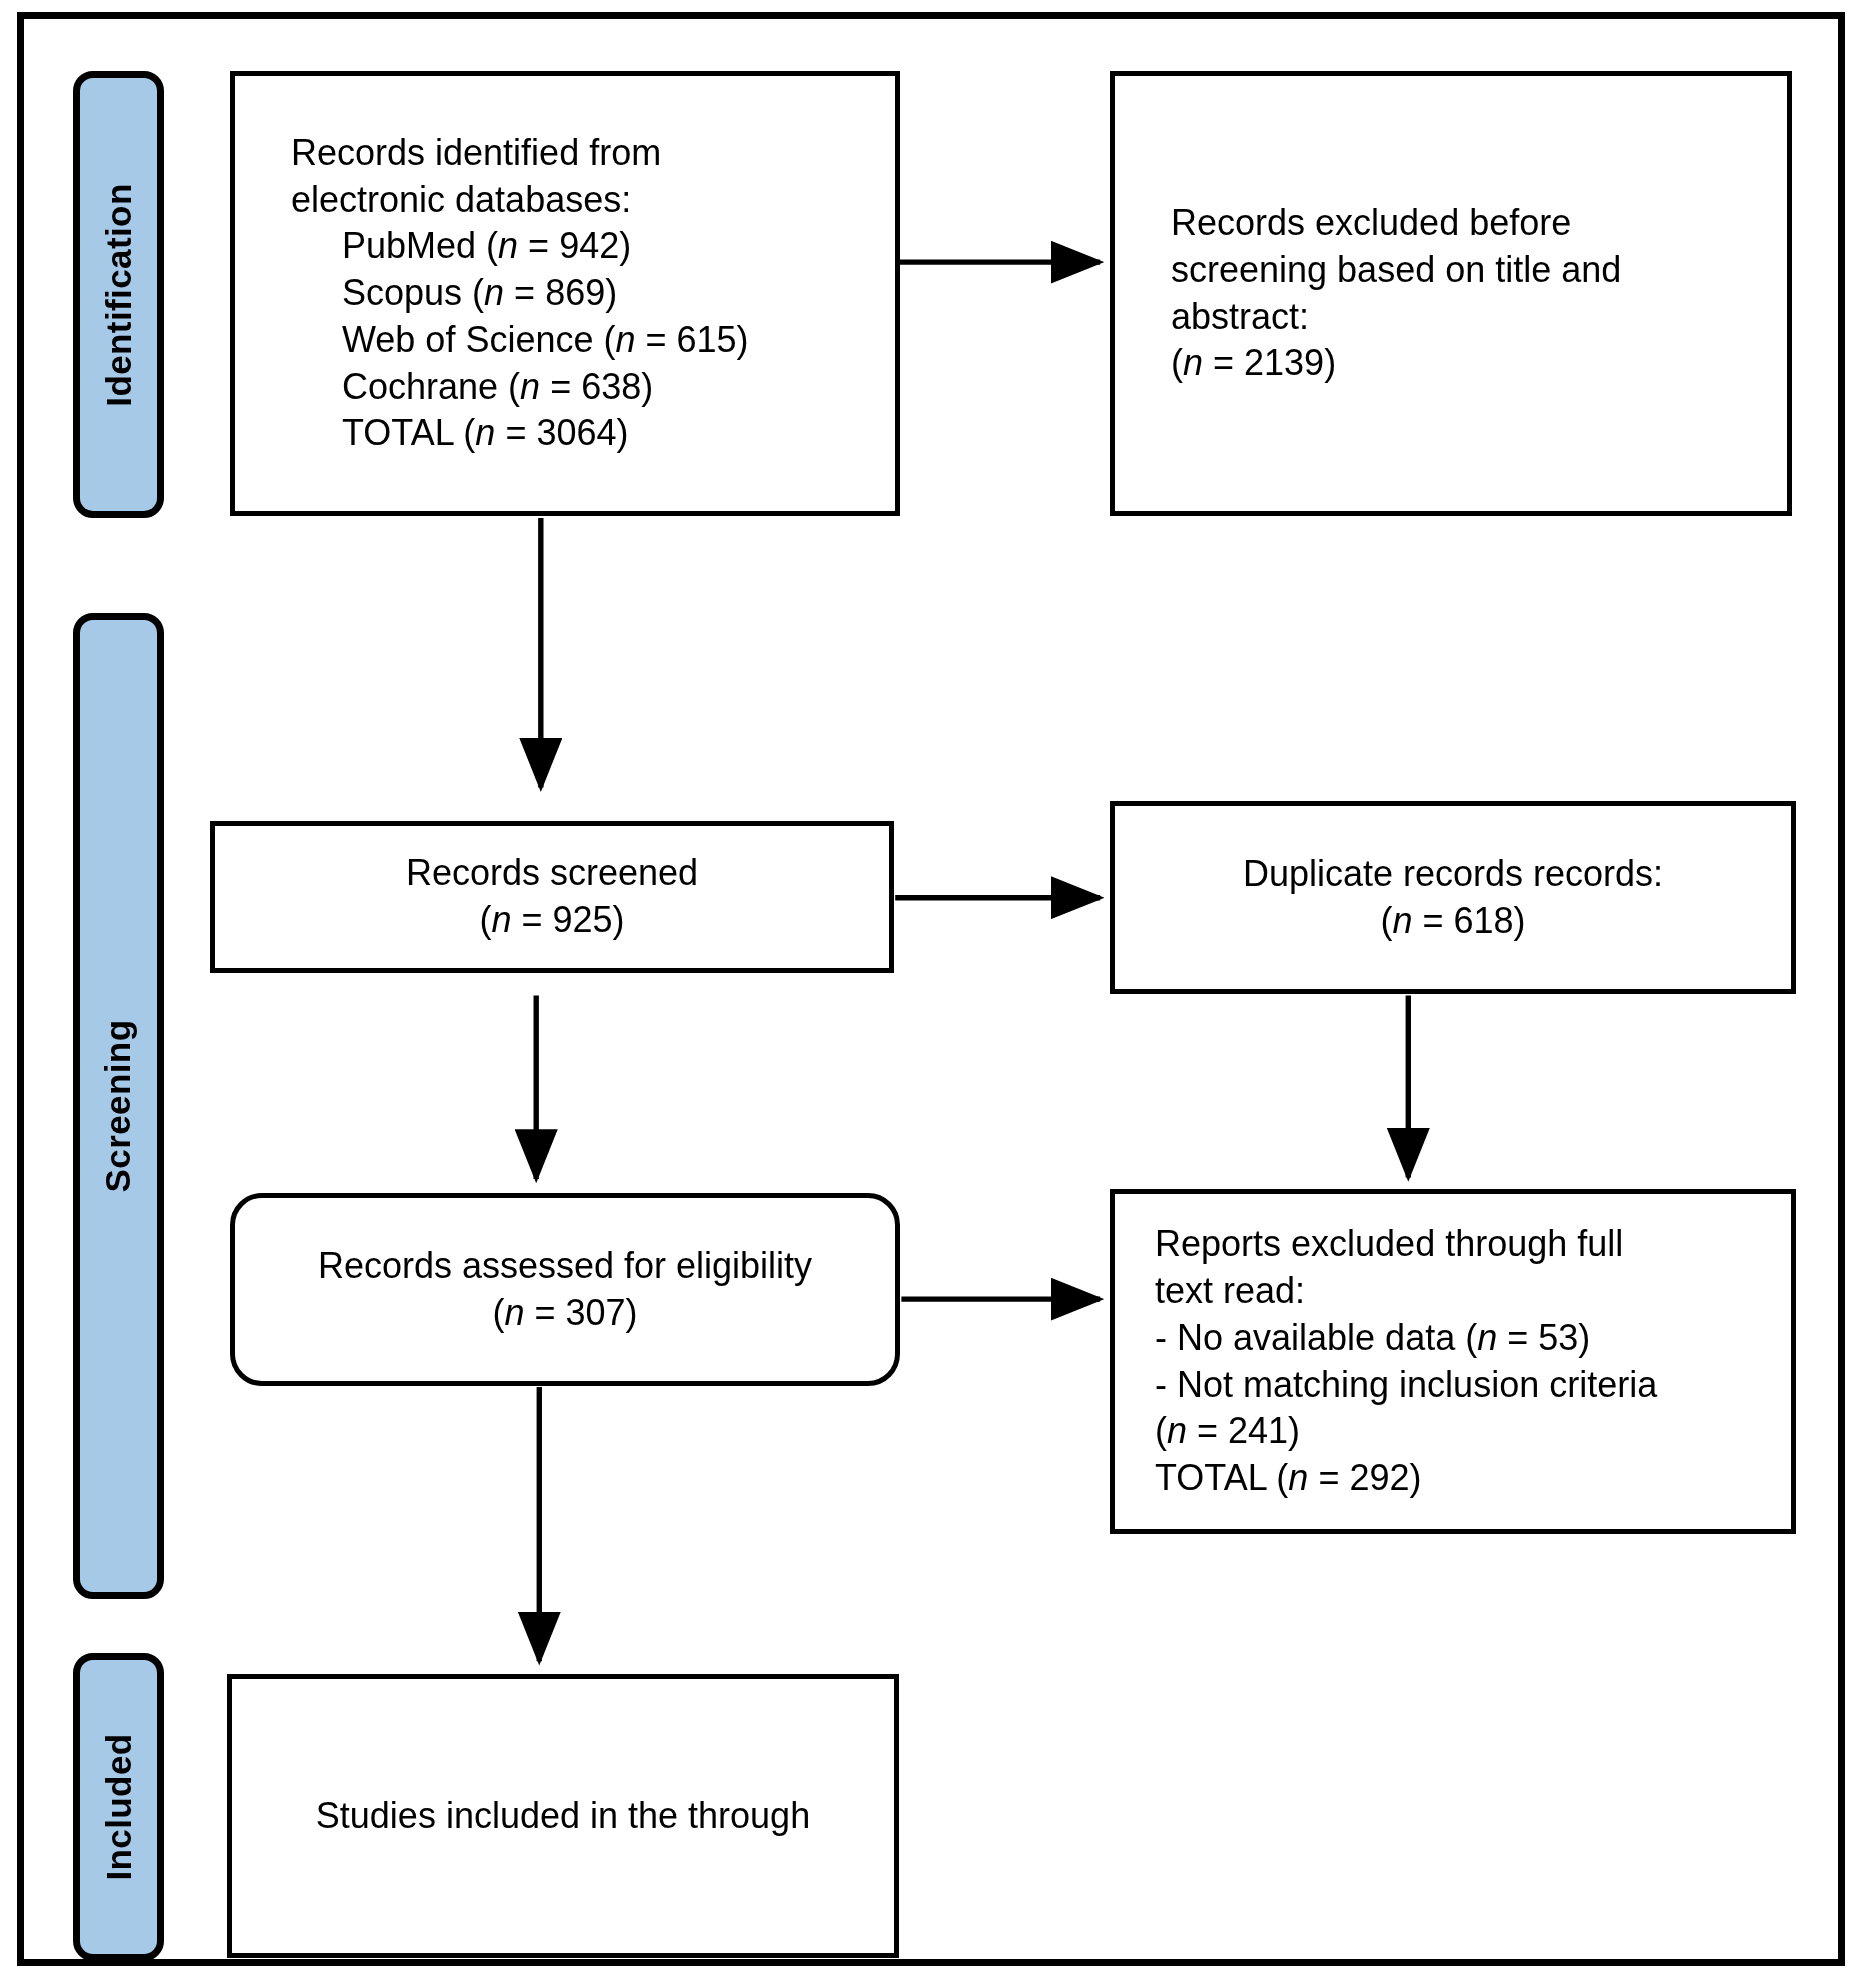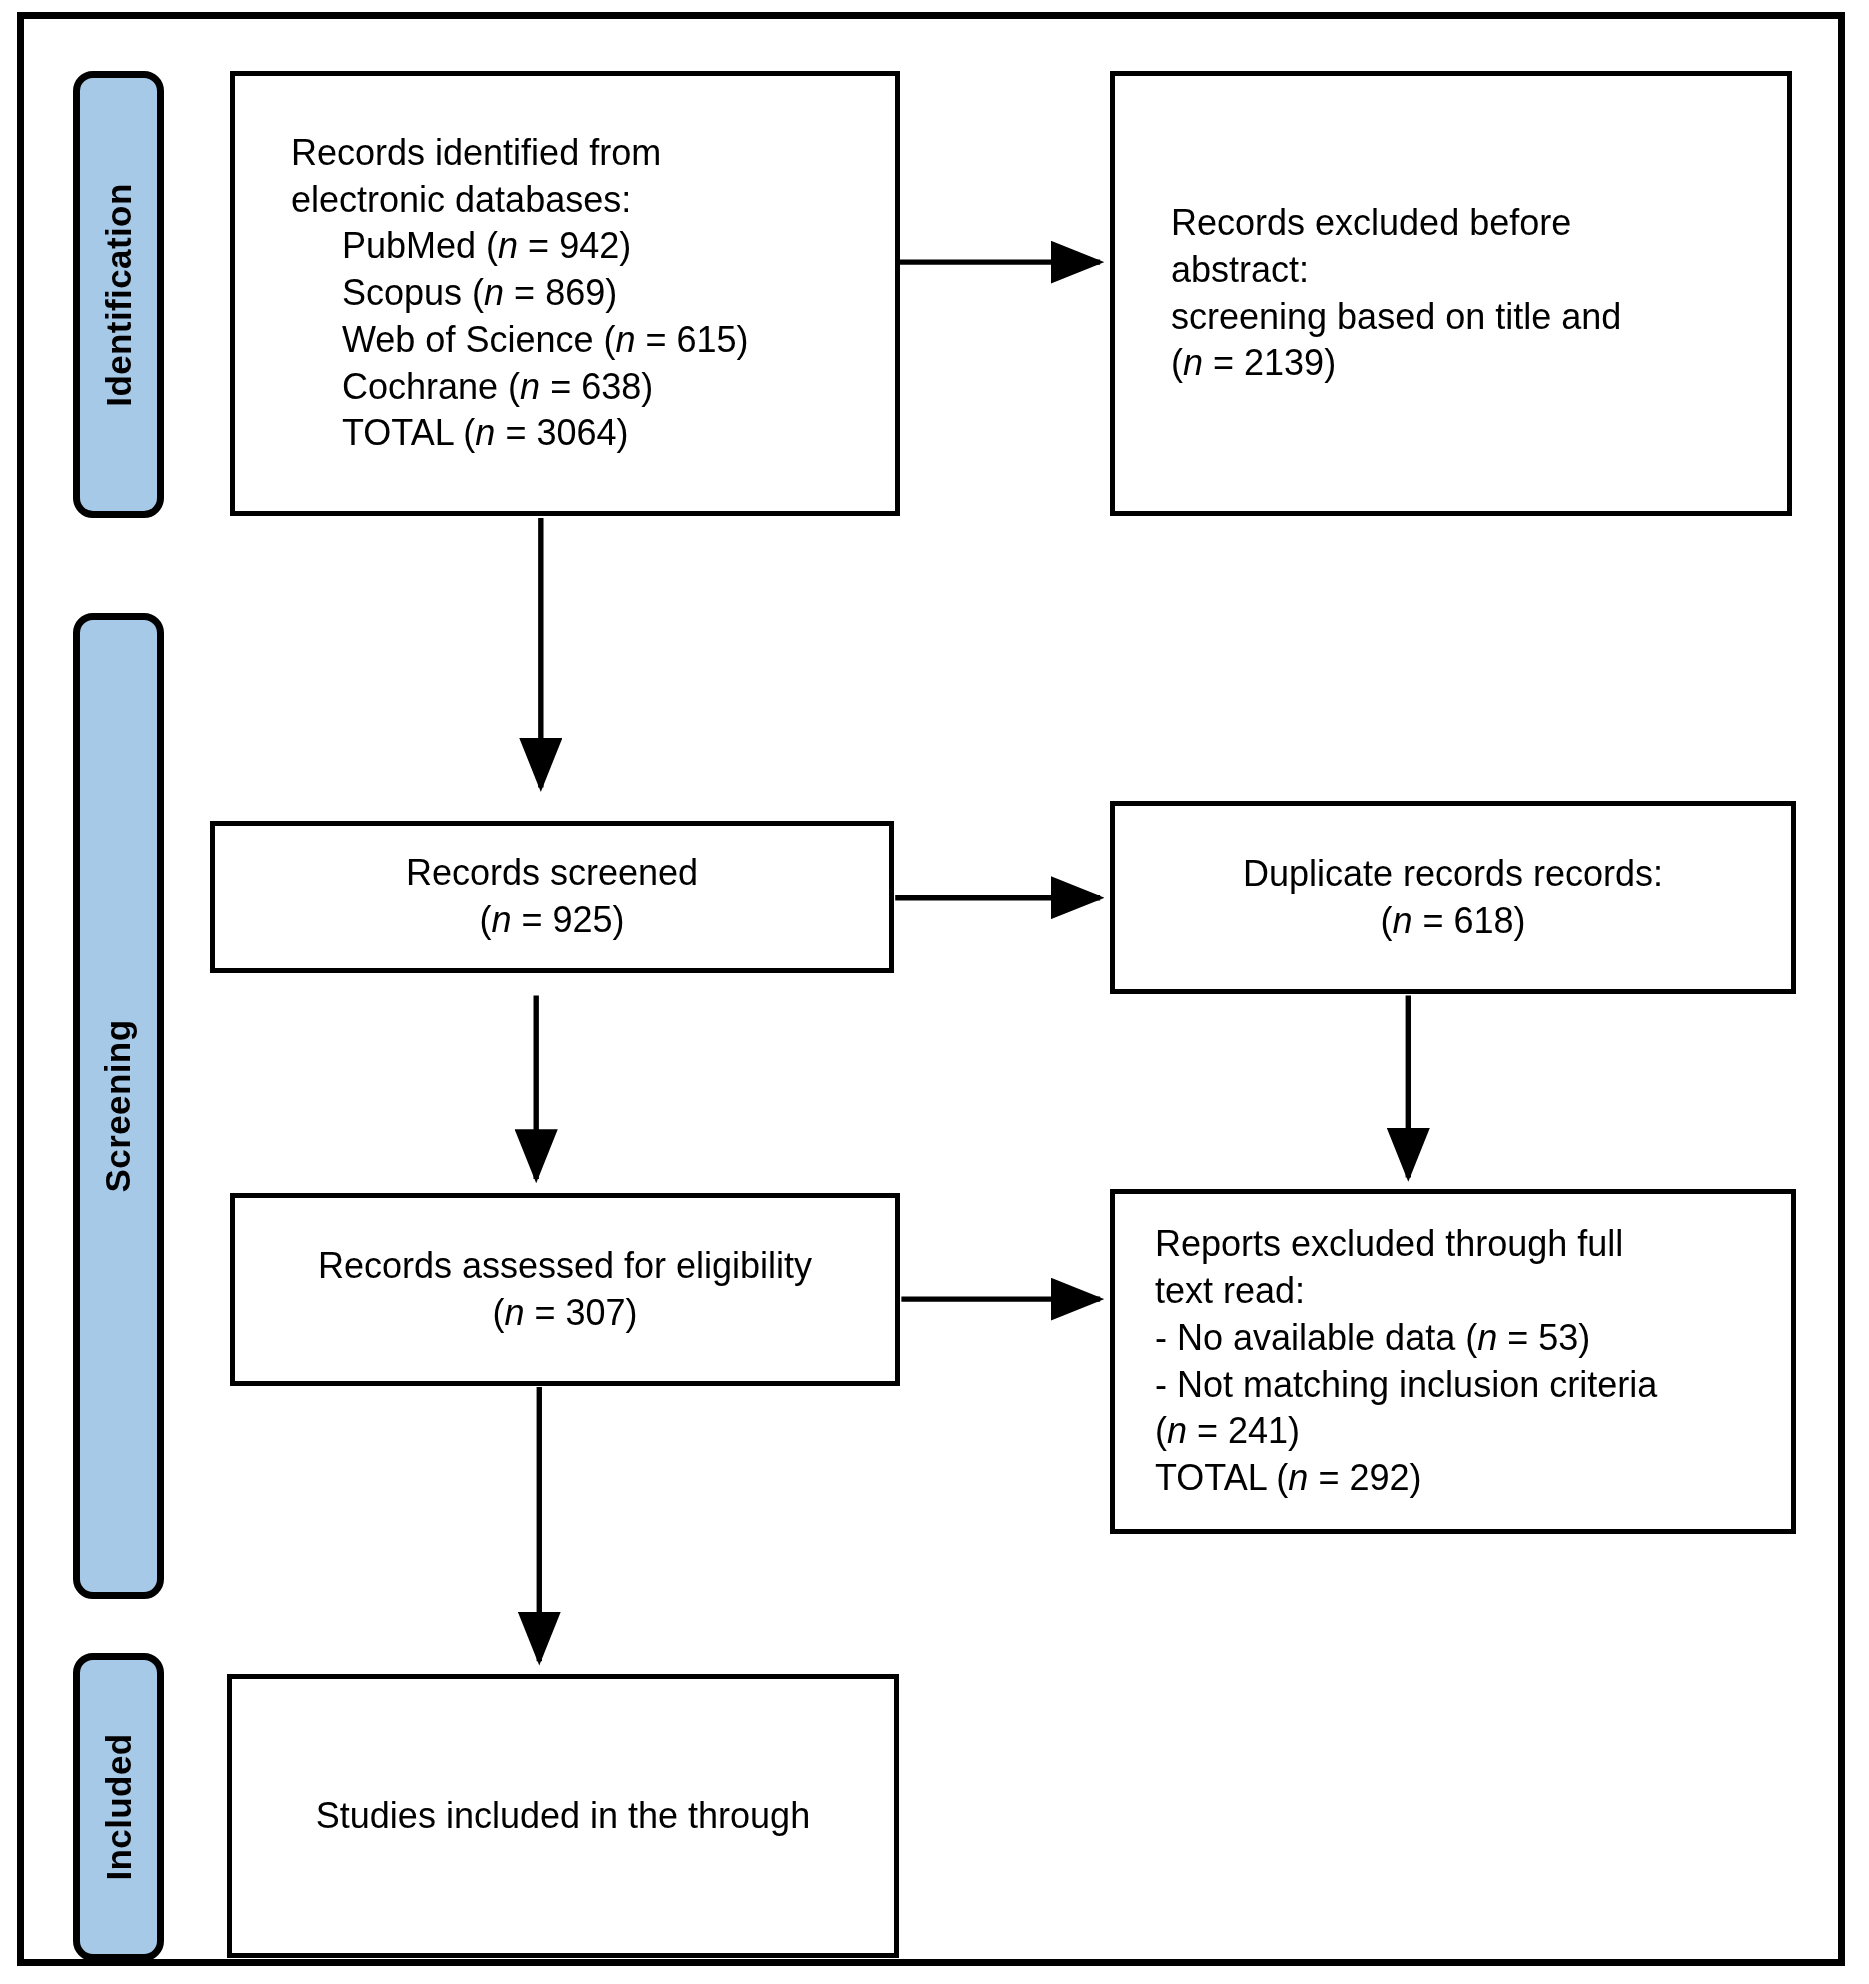--- a/index.html
+++ b/index.html
@@ -114,41 +114,41 @@
       <span class="ln indent"><span>Scopus (</span><em class="n">n</em><span> = 869)</span></span>
       <span class="ln indent"><span>Web of Science (</span><em class="n">n</em><span> = 615)</span></span>
       <span class="ln indent"><span>Cochrane (</span><em class="n">n</em><span> = 638)</span></span>
       <span class="ln indent"><span>TOTAL (</span><em class="n">n</em><span> = 3064)</span></span>
     </div>
   </div>
 
   <div class="flow-box box-left box-pad-left" style="left:1110px; top:71px; width:682px; height:445px;">
     <div class="lines">
       <span class="ln">Records excluded before</span>
+      <span class="ln">screening based on title and</span>
       <span class="ln">abstract:</span>
-      <span class="ln">screening based on title and</span>
       <span class="ln"><span>(</span><em class="n">n</em><span> = 2139)</span></span>
     </div>
   </div>
 
   <div class="flow-box box-center" style="left:210px; top:801px; width:684px; height:152px;margin-top:20px;">
     <div class="lines">
       <span class="ln">Records screened</span>
       <span class="ln"><span>(</span><em class="n">n</em><span> = 925)</span></span>
     </div>
   </div>
 
   <div class="flow-box box-center" style="left:1110px; top:801px; width:686px; height:193px;">
     <div class="lines">
       <span class="ln">Duplicate records records:</span>
       <span class="ln"><span>(</span><em class="n">n</em><span> = 618)</span></span>
     </div>
   </div>
 
-  <div class="flow-box box-center" style="left:230px; top:1193px; width:670px; height:193px;">
+  <div class="flow-box box-center" style="left:230px; top:1193px; width:670px; height:193px;border-radius:32px;">
     <div class="lines">
       <span class="ln">Records assessed for eligibility</span>
       <span class="ln"><span>(</span><em class="n">n</em><span> = 307)</span></span>
     </div>
   </div>
 
   <div class="flow-box box-left" style="left:1110px; top:1189px; width:686px; height:345px; padding-left:40px;">
     <div class="lines">
       <span class="ln">Reports excluded through full</span>
       <span class="ln">text read:</span>

